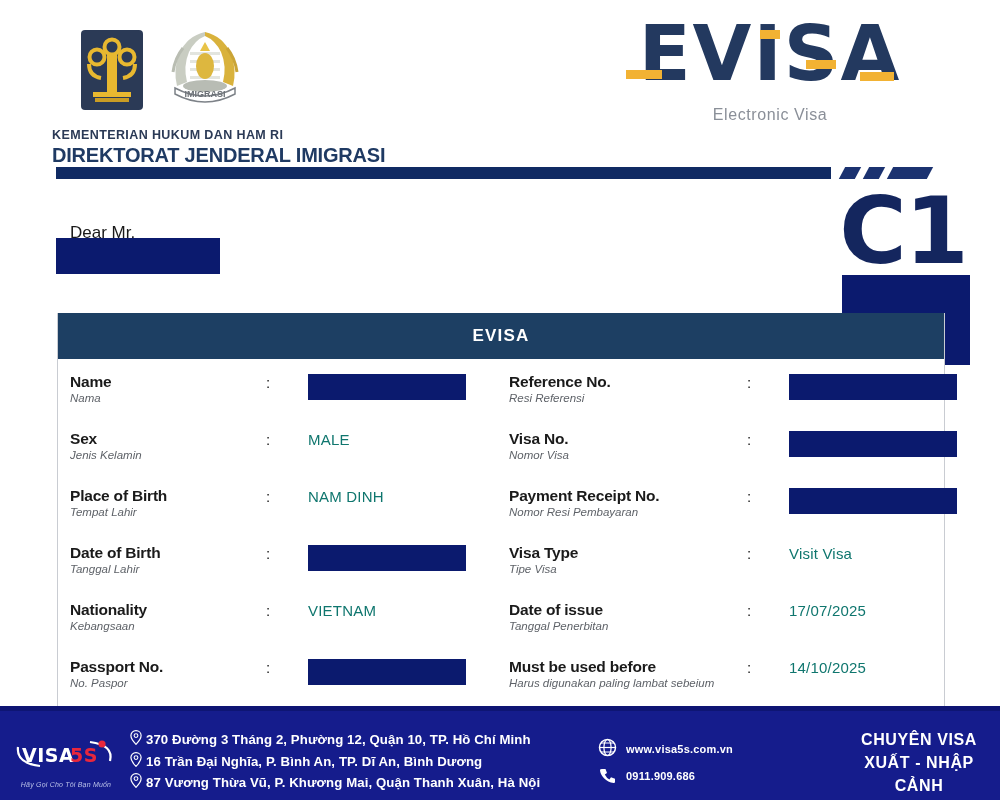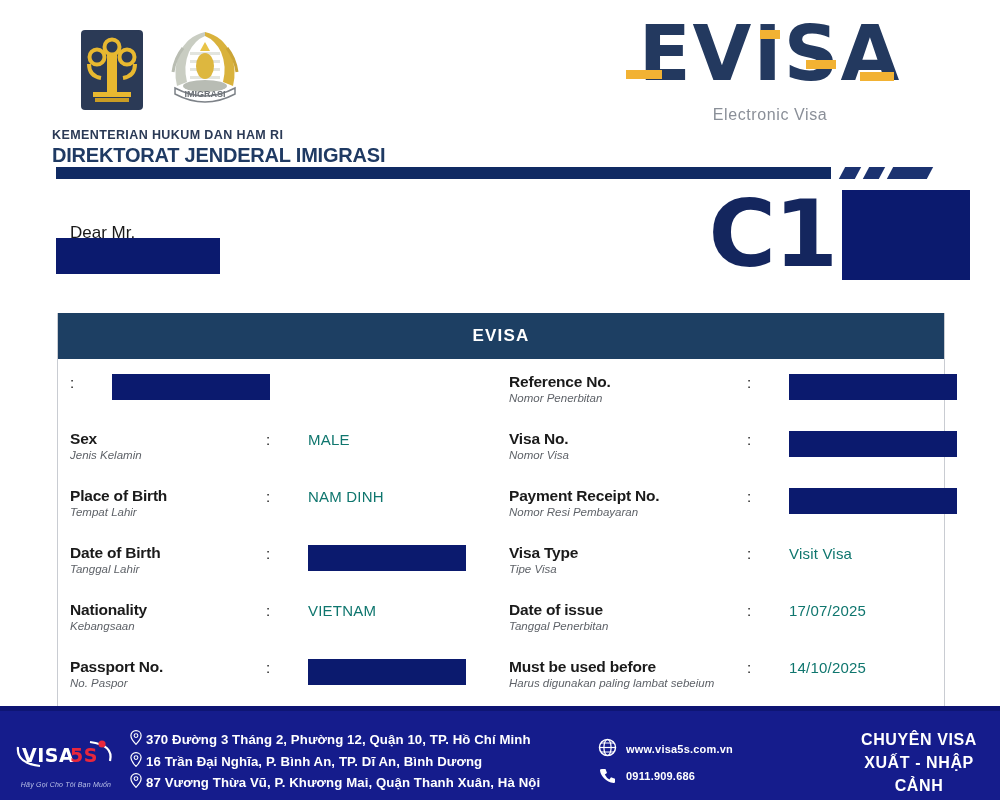--- a/index.html
+++ b/index.html
@@ -137,20 +137,21 @@
     transform: skewX(-28deg);
   }
 
   
   #c1-block {
     position: absolute;
     right: 30px;
     top: 190px;
     display: flex;
     align-items: center;
+    flex-direction: column;
   }
   #c1-text {
     font-size: 92px;
     font-weight: bold;
     color: #14265e;
     line-height: 0.92;
     letter-spacing: -2px;
     font-family: "DejaVu Sans", sans-serif;
   }
   #c1-redaction {
@@ -439,20 +440,24 @@
   <div id="dear-label">Dear Mr.</div>
   <div id="dear-redaction"></div>
 </div>
 
 <div id="visa-card">
   <div id="visa-card-header">EVISA</div>
 
   <div id="visa-grid">
     <div class="visa-col left" id="visa-col-left">
         <div class="field-row">
+          <div class="field-label">
+            <div class="label-en">Name</div>
+            <div class="label-id">Nama</div>
+          </div>
           <div class="field-colon">:</div>
           <div class="field-value">
             <span class="redaction w-name"></span>
           </div>
         </div>
         <div class="field-row">
           <div class="field-label">
             <div class="label-en">Sex</div>
             <div class="label-id">Jenis Kelamin</div>
           </div>
@@ -493,21 +498,21 @@
           <div class="field-colon">:</div>
           <div class="field-value">
             <span class="redaction w-pass"></span>
           </div>
         </div>
       </div>
     <div class="visa-col right" id="visa-col-right">
         <div class="field-row">
           <div class="field-label">
             <div class="label-en">Reference No.</div>
-            <div class="label-id">Nomor Penerbitan</div>
+            <div class="label-id">Resi Referensi</div>
           </div>
           <div class="field-colon">:</div>
           <div class="field-value">
             <span class="redaction w-ref"></span>
           </div>
         </div>
         <div class="field-row">
           <div class="field-label">
             <div class="label-en">Visa No.</div>
             <div class="label-id">Nomor Visa</div>

